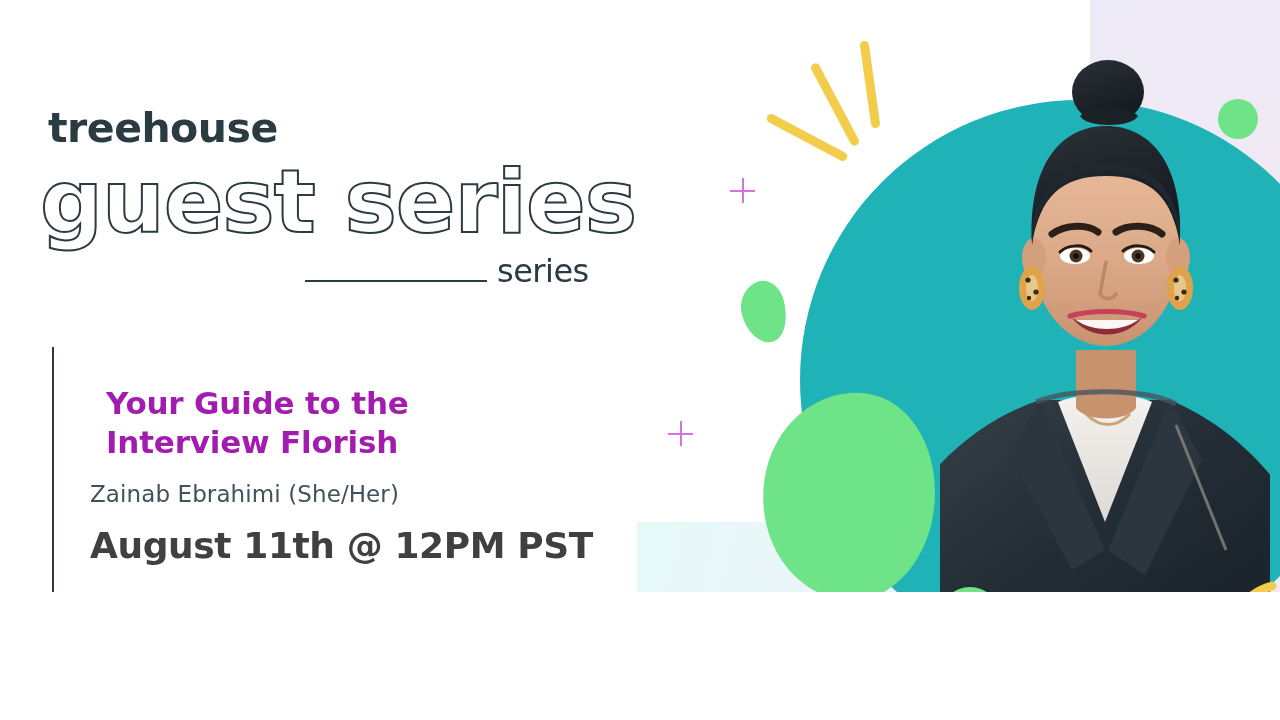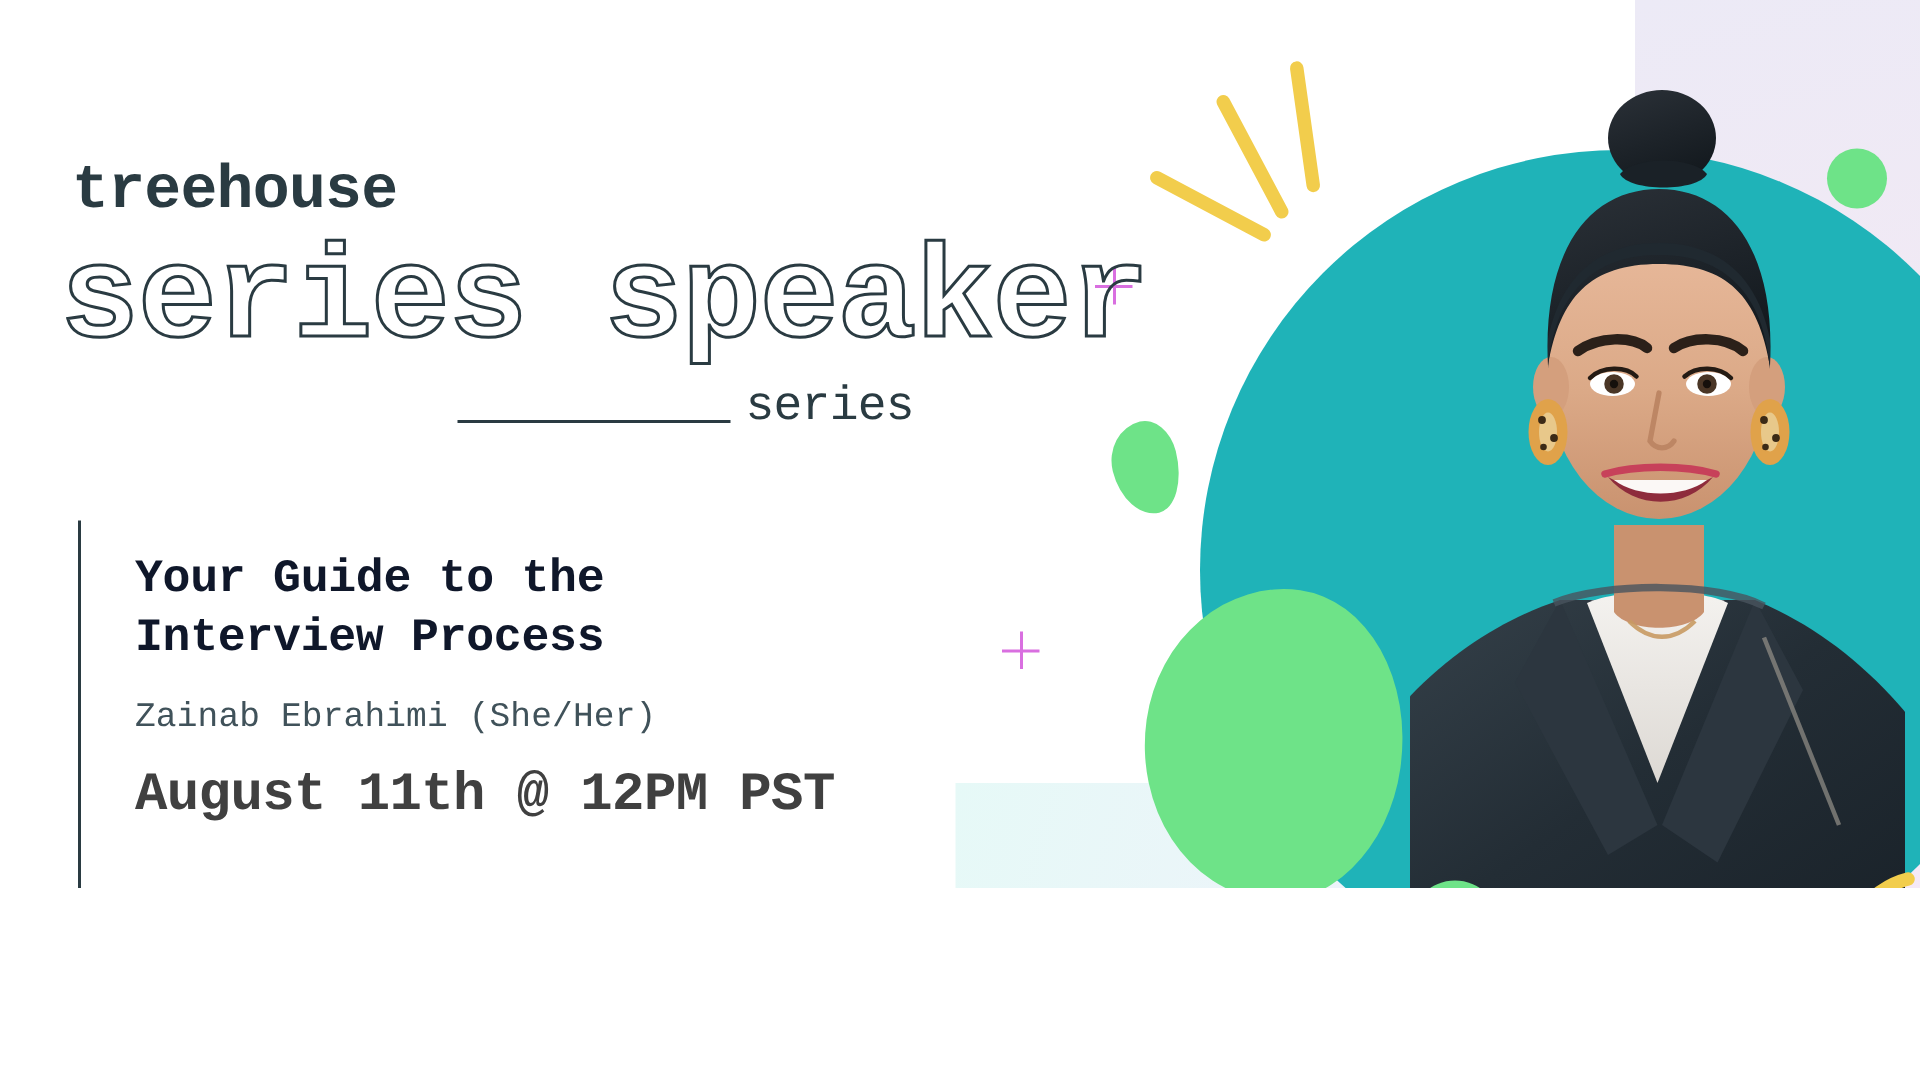--- a/index.html
+++ b/index.html
@@ -2,21 +2,21 @@
 <html><head>
 <meta charset="utf-8">
 <style>
   html,body{margin:0;padding:0;}
   body{
     width:1280px;height:720px;overflow:hidden;
     background:#ffffff;
     font-family:"DejaVu Sans","Liberation Sans",sans-serif;
     position:relative;
   }
-  #stage{position:absolute;inset:0;width:1280px;height:592px;overflow:hidden;background:#fff;font-family:Liberation Mono, monospace;}
+  #stage{position:absolute;inset:0;width:1280px;height:592px;overflow:hidden;background:#fff;}
 
   
   .panel{position:absolute;}
   #panel-topright{
     left:1090px;top:0;width:190px;height:660px;
     background:linear-gradient(165deg,#eceaf6 0%,#f2e9f4 45%,#fae4f0 100%);
   }
   #panel-bottom{
     left:637px;top:522px;width:643px;height:198px;
     background:linear-gradient(105deg,#e6f9f7 0%,#eef3fa 45%,#f6e8f7 100%);
@@ -90,22 +90,22 @@
     position:absolute;left:497px;top:255px;
     font-size:32px;font-weight:500;color:#2a3b42;line-height:1;
     letter-spacing:-0.5px;
   }
 
   #detail-rule{
     position:absolute;left:52px;top:347px;width:2px;height:256px;background:#2a3b42;
   }
   #detail-block{position:absolute;left:90px;top:368px;width:520px;}
   #talk-title{
-    font-size:31px;font-weight:600;color:#0f172a;line-height:1.25;
-    letter-spacing:-0.2px;margin:0;
+    font-size:31px;font-weight:600;color:#a21caf;line-height:1.25;
+    letter-spacing:-0.2px;margin:16px;
   }
   #speaker-name,#speaker-role{
     font-size:23px;font-weight:400;color:#40525a;line-height:1.36;
     margin:0;letter-spacing:0.1px;
   }
   #speaker-name{margin-top:17px;}
   #event-datetime{
     font-size:36px;font-weight:700;color:#404040;line-height:1;
     margin:18px 0 0 0;letter-spacing:-0.4px;
   }
@@ -219,29 +219,29 @@
   <div class="ray" id="ray-2"></div>
   <div class="ray" id="ray-3"></div>
 
   <svg id="squiggles" viewBox="0 0 112 110" aria-hidden="true">
     <path d="M 8 86 C 30 86 34 58 54 48 C 72 39 80 20 104 14" stroke="#f2cd4c" stroke-width="9" fill="none" stroke-linecap="round"></path>
     <path d="M 44 100 C 64 100 70 74 88 64 C 100 57 106 44 112 40" stroke="#f2cd4c" stroke-width="9" fill="none" stroke-linecap="round"></path>
   </svg>
 
   <div id="wordmark">treehouse</div>
 
-  <div id="headline-outline">series speaker</div>
+  <div id="headline-outline">guest series</div>
 
   <div id="series-rule"></div>
   <div id="series-word">series</div>
 
   <div id="detail-rule"></div>
 
   <div id="detail-block">
     <p id="talk-title">
       <span>Your Guide to the</span><br>
-      <span>Interview Process</span>
+      <span>Interview Florish</span>
     </p>
     <p id="speaker-name">Zainab Ebrahimi (She/Her)</p>
     <p id="event-datetime">August 11th @ 12PM PST</p>
   </div>
 
 </div>
 
 </body></html>

